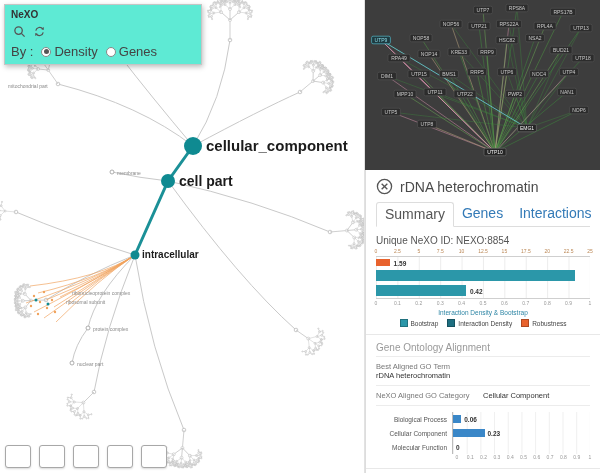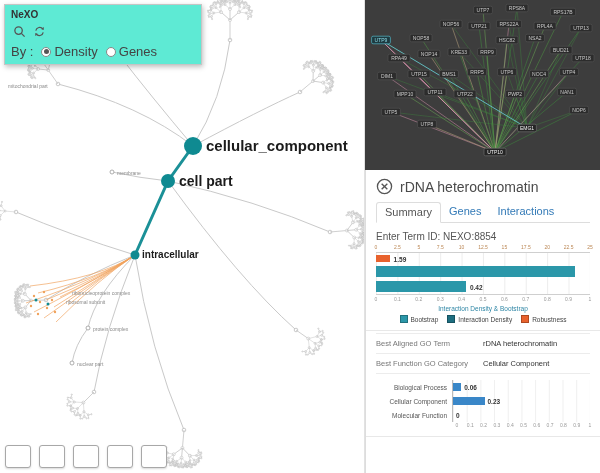--- a/index.html
+++ b/index.html
@@ -28,21 +28,21 @@
   
   #network-panel{position:absolute;left:365px;top:0;width:235px;height:170px;background:#3d3d3d;overflow:hidden;}
   #net-svg{font-family:"Liberation Sans",sans-serif;}
 
   
   #details-panel{position:absolute;left:365px;top:170px;width:235px;height:303px;background:#fff;border-left:1px solid #ddd;box-sizing:border-box;padding:8px 10px 0;overflow:hidden;}
   #dp-header{display:flex;align-items:center;gap:7px;}
   #dp-title{font-size:14px;color:#4a4a4a;}
   #dp-close{width:17px;height:17px;padding:0;border:none;background:transparent;cursor:pointer;display:flex;align-items:center;justify-content:center;flex:none;}
   #dp-tabs{display:flex;border-bottom:1px solid #ddd;margin-top:7px;}
-  .tab{font-size:11px;padding:3px 8px 4px;color:#337ab7;cursor:pointer;}
+  .tab{font-size:14px;padding:3px 8px 4px;color:#337ab7;cursor:pointer;}
   .tab.active{border:1px solid #ddd;border-bottom:1px solid #fff;margin-bottom:-1px;border-radius:3px 3px 0 0;color:#555;background:#fff;}
   #term-id{font-size:10px;color:#555;margin:8px 0 2px;}
   .section-h{font-size:10px;color:#9a9a9a;margin:7px 0 3px;}
   .sep{height:1px;background:#e8e8e8;margin:7px -10px 2px;}
 
   
   .ticks{position:relative;height:7px;font-size:5px;color:#999;}
   .ticks span{position:absolute;top:0;transform:translateX(-50%);white-space:nowrap;}
   #c1-top{color:#bb8755;}
   .plot{position:relative;border-top:1px solid #cfcfcf;border-bottom:1px solid #cfcfcf;background-image:linear-gradient(to right,#ececec 1px,transparent 1px);background-size:10% 100%;margin:1px 0;}
@@ -56,21 +56,21 @@
   .legend .li{display:flex;align-items:center;}
 
   .c2-row{display:flex;align-items:center;height:14px;}
   .c2-lab{width:76px;text-align:right;padding-right:5px;font-size:6.5px;color:#555;flex:none;box-sizing:border-box;}
   .c2-cell{flex:1;position:relative;height:100%;border-left:1px solid #bbb;background-image:linear-gradient(to right,#efefef 1px,transparent 1px);background-size:10% 100%;}
   .c2-bar{position:absolute;left:0;top:3px;bottom:3px;}
   #c2-bot{margin-left:81px;}
 
   
   .go-row{display:flex;font-size:7.5px;padding:5px 0;border-bottom:1px solid #ececec;}
-  .go-row:first-child{border-top:1px solid #ececec;}
+  .go-row:first-child{border-top:1px solid #ececec;flex-direction:column;}
   .go-row .gl{width:50%;color:#777;}
   .go-row .gv{width:50%;color:#333;}
 </style>
 </head>
 <body>
 
 <div id="app">
 
   <div id="canvas">
     <svg id="tree-svg" width="365" height="473">
@@ -1636,21 +1636,21 @@
       </button>
       <span id="dp-title">rDNA heterochromatin</span>
     </div>
 
     <div id="dp-tabs">
       <span class="tab active">Summary</span>
       <span class="tab">Genes</span>
       <span class="tab">Interactions</span>
     </div>
 
-    <div id="term-id">Enter Term ID: NEXO:8854</div>
+    <div id="term-id">Unique NeXO ID: NEXO:8854</div>
 
 
     <div id="chart1">
       <div class="ticks" id="c1-top">
           <span style="left: 0%;">0</span>
           <span style="left: 10%;">2.5</span>
           <span style="left: 20%;">5</span>
           <span style="left: 30%;">7.5</span>
           <span style="left: 40%;">10</span>
           <span style="left: 50%;">12.5</span>
@@ -1697,28 +1697,29 @@
             <span>Interaction Density</span>
           </span>
           <span class="li">
             <span class="sq" style="background: rgb(232, 98, 45);"></span>
             <span>Robustness</span>
           </span>
         </div>
     </div>
 
     <div class="sep"></div>
+    <div class="section-h">Gene Ontology Alignment</div>
 
     <div id="go-table">
       <div class="go-row">
         <span class="gl">Best Aligned GO Term</span>
         <span class="gv">rDNA heterochromatin</span>
       </div>
       <div class="go-row">
-        <span class="gl">Best Function GO Category</span>
+        <span class="gl">NeXO Aligned GO Category</span>
         <span class="gv">Cellular Component</span>
       </div>
     </div>
 
     <div id="chart2" style="margin-top:6px;">
       <div id="c2-rows">
           <div class="c2-row">
             <div class="c2-lab">Biological Process</div>
             <div class="c2-cell">
               <div class="c2-bar" style="width: 6%; background: rgb(58, 135, 200);"></div>

